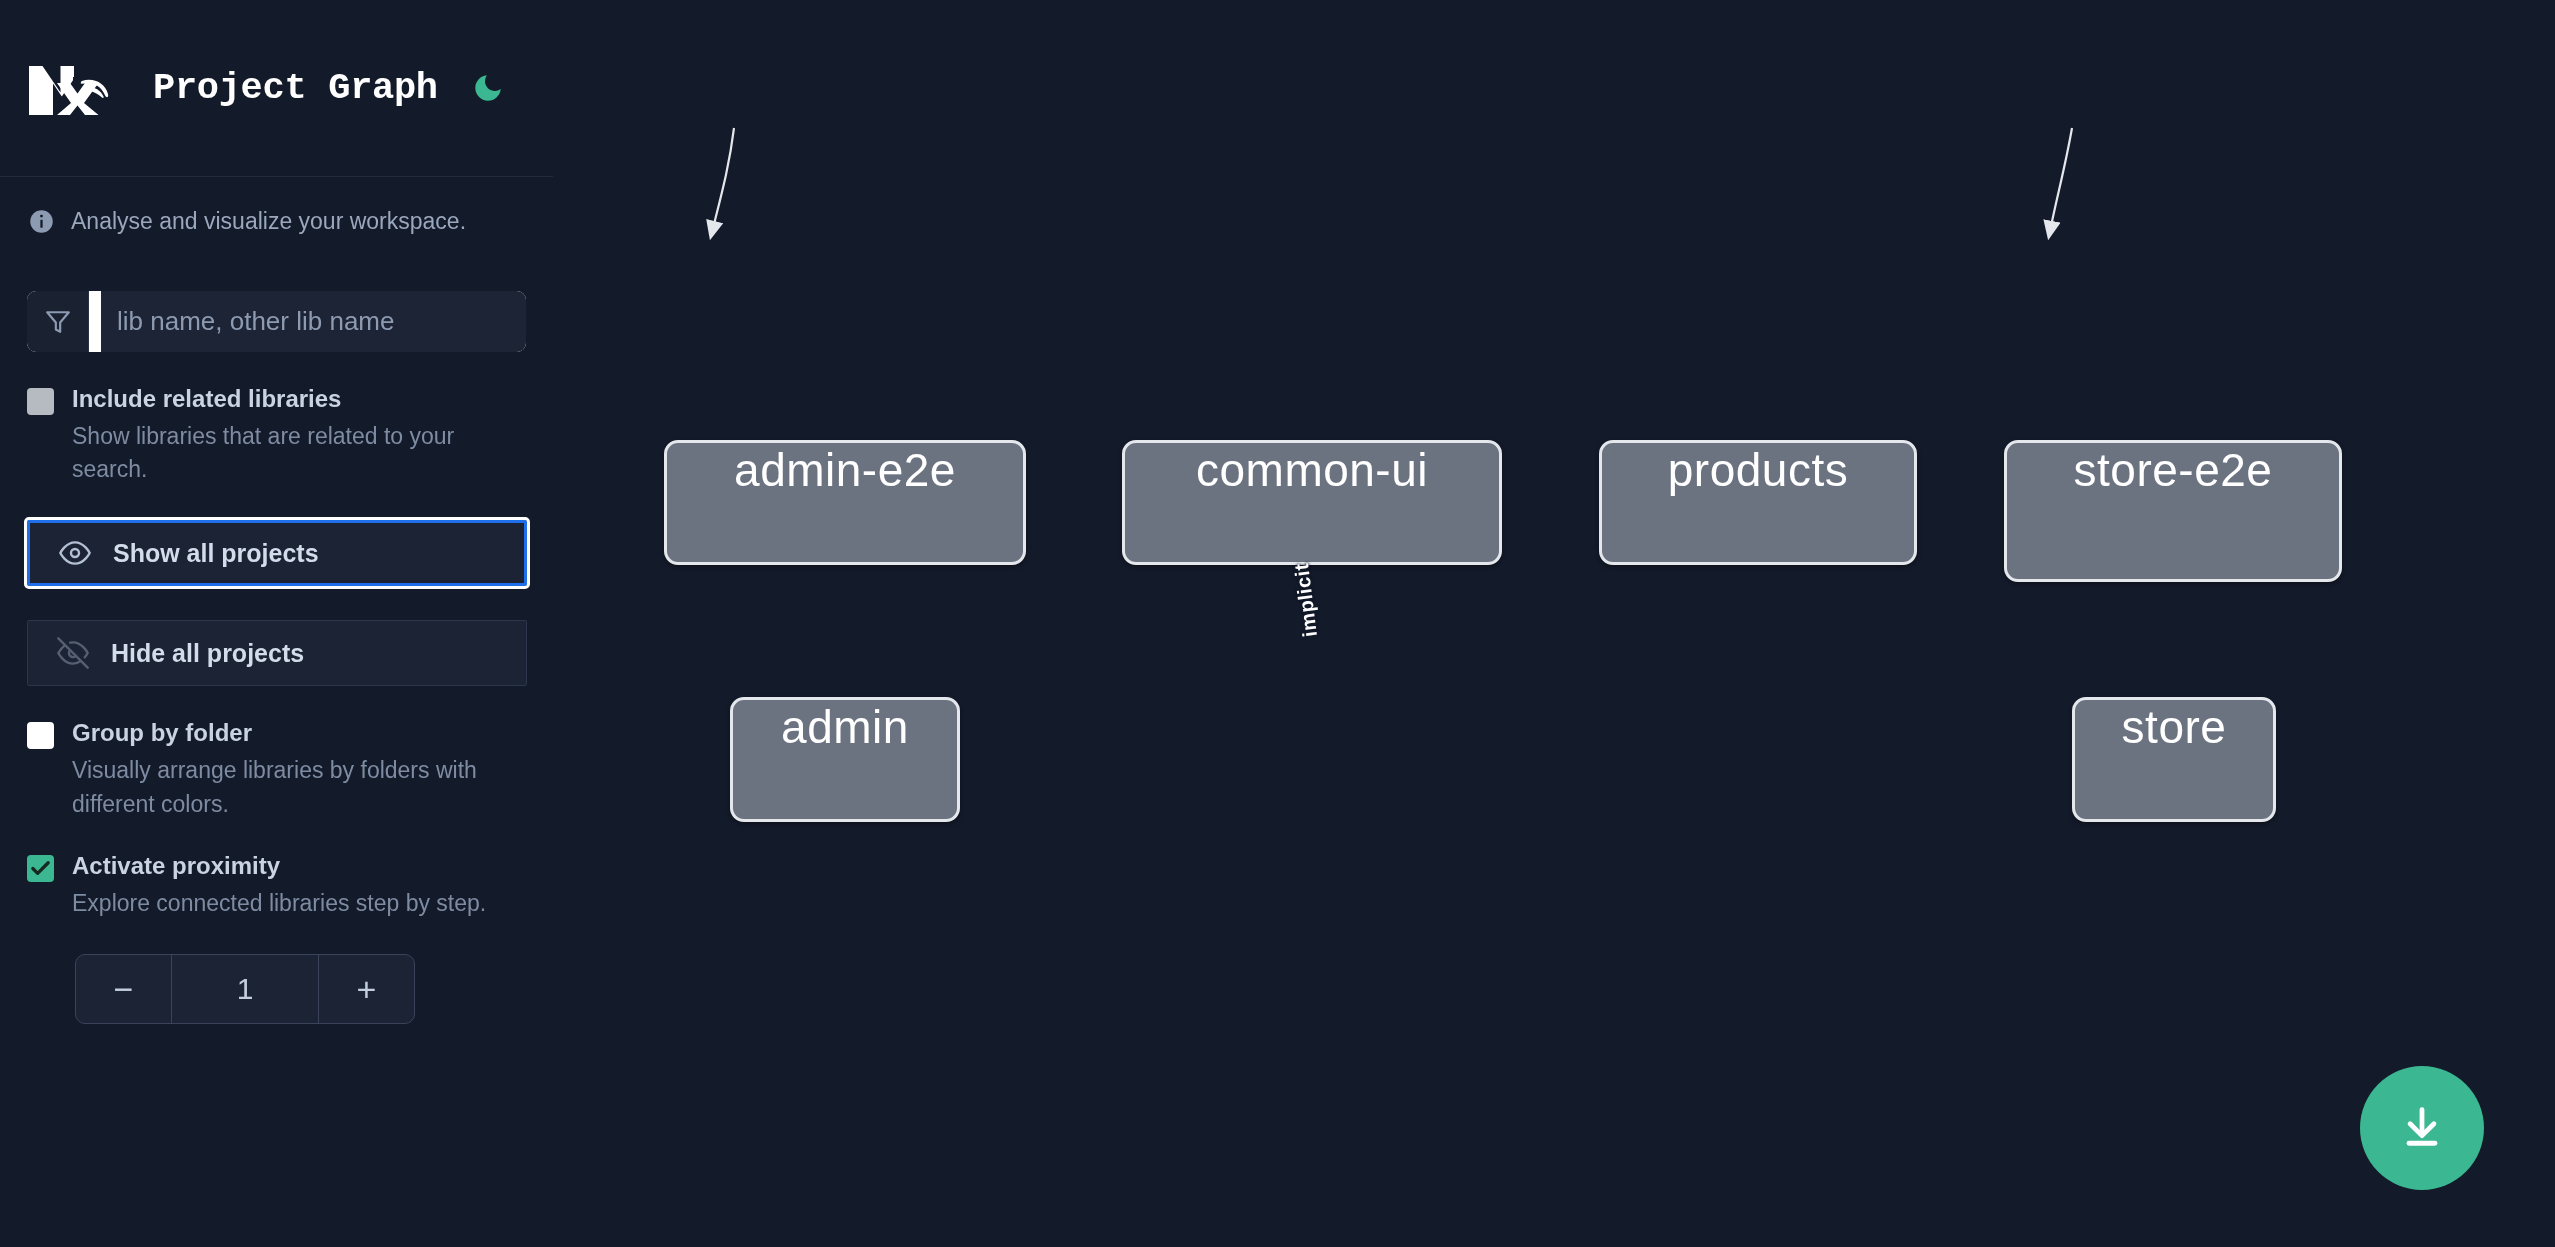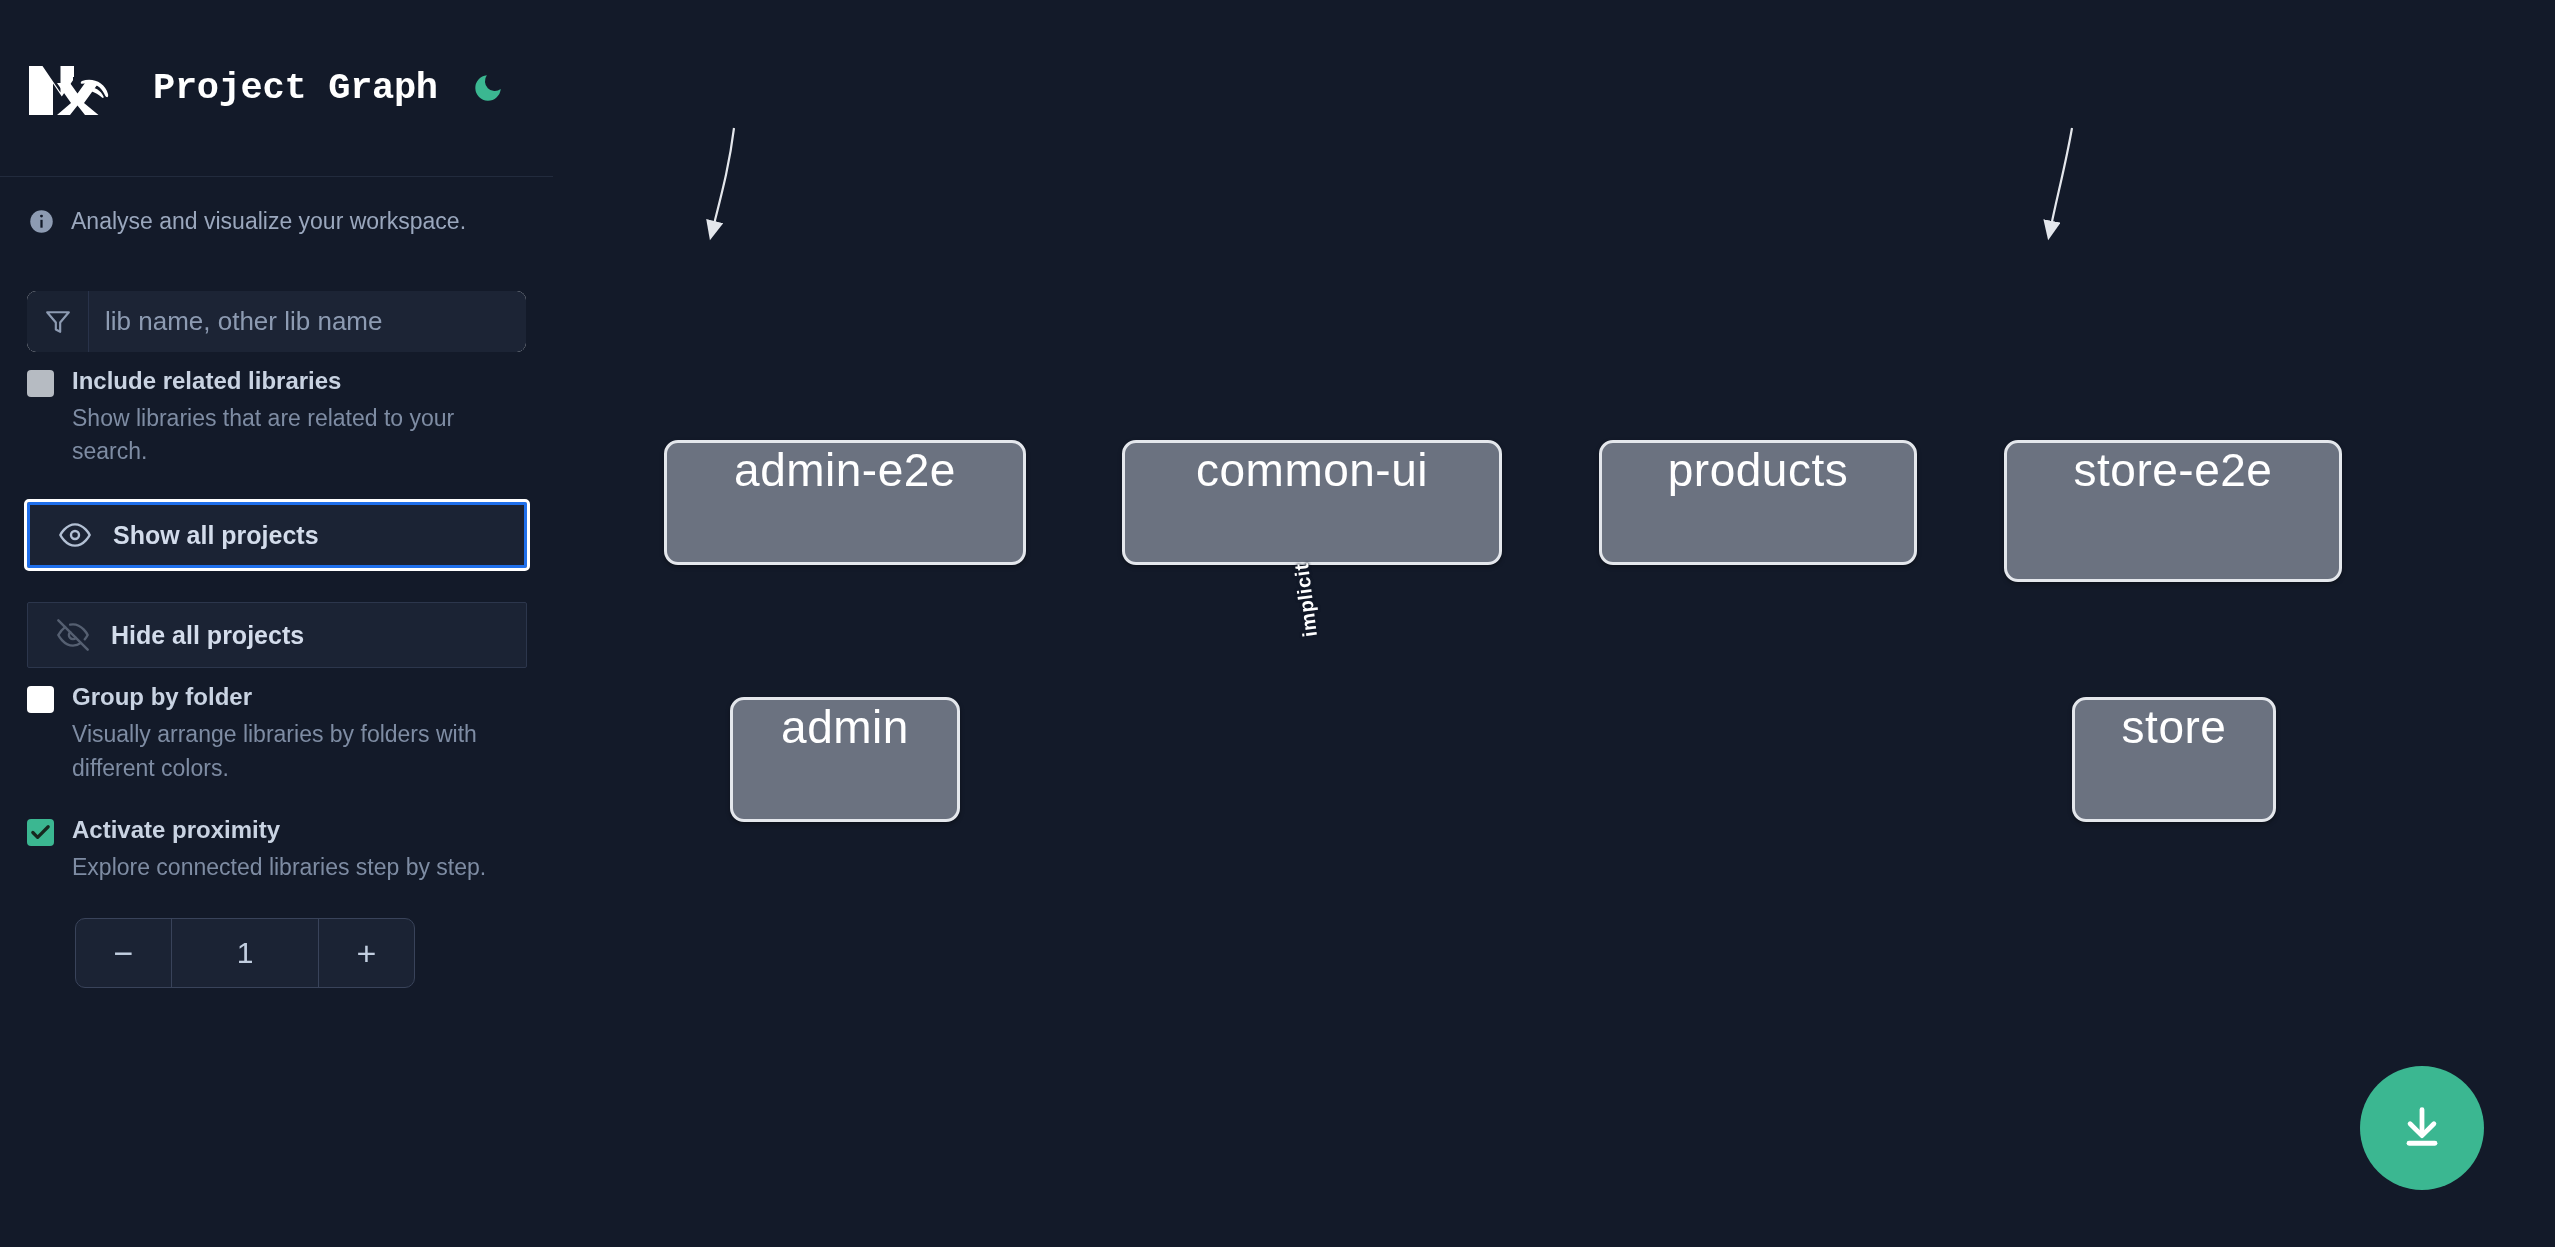--- a/index.html
+++ b/index.html
@@ -79,20 +79,21 @@
 
   
   .search-row {
     margin-top: 26px;
     height: 61px;
     display: flex;
     align-items: stretch;
     border-radius: 9px;
     overflow: hidden;
     background: #ffffff;
+    gap: 12px;
   }
   .search-icon-box {
     width: 62px;
     flex: 0 0 62px;
     display: flex;
     align-items: center;
     justify-content: center;
     background: #1a2232;
     border-right: 1px solid #29334a;
   }
@@ -103,21 +104,21 @@
     outline: none;
     background: #1c2435;
     color: #c9d3e2;
     font-family: "Liberation Sans", sans-serif;
     font-size: 26px;
     padding: 0 16px;
   }
   .search-input::placeholder { color: #8d9bb2; }
 
   
-  .check-group { margin-top: 12px; display: flex; gap: 18px; }
+  .check-group { margin-top: 30px; display: flex; gap: 18px; }
   .check-group.tight { margin-top: 28px; }
   .cb {
     width: 27px; height: 27px;
     flex: 0 0 27px;
     border-radius: 4px;
     margin-top: 6px;
     cursor: pointer;
     position: relative;
   }
   .cb-disabled { background: #b6bbc2; }

